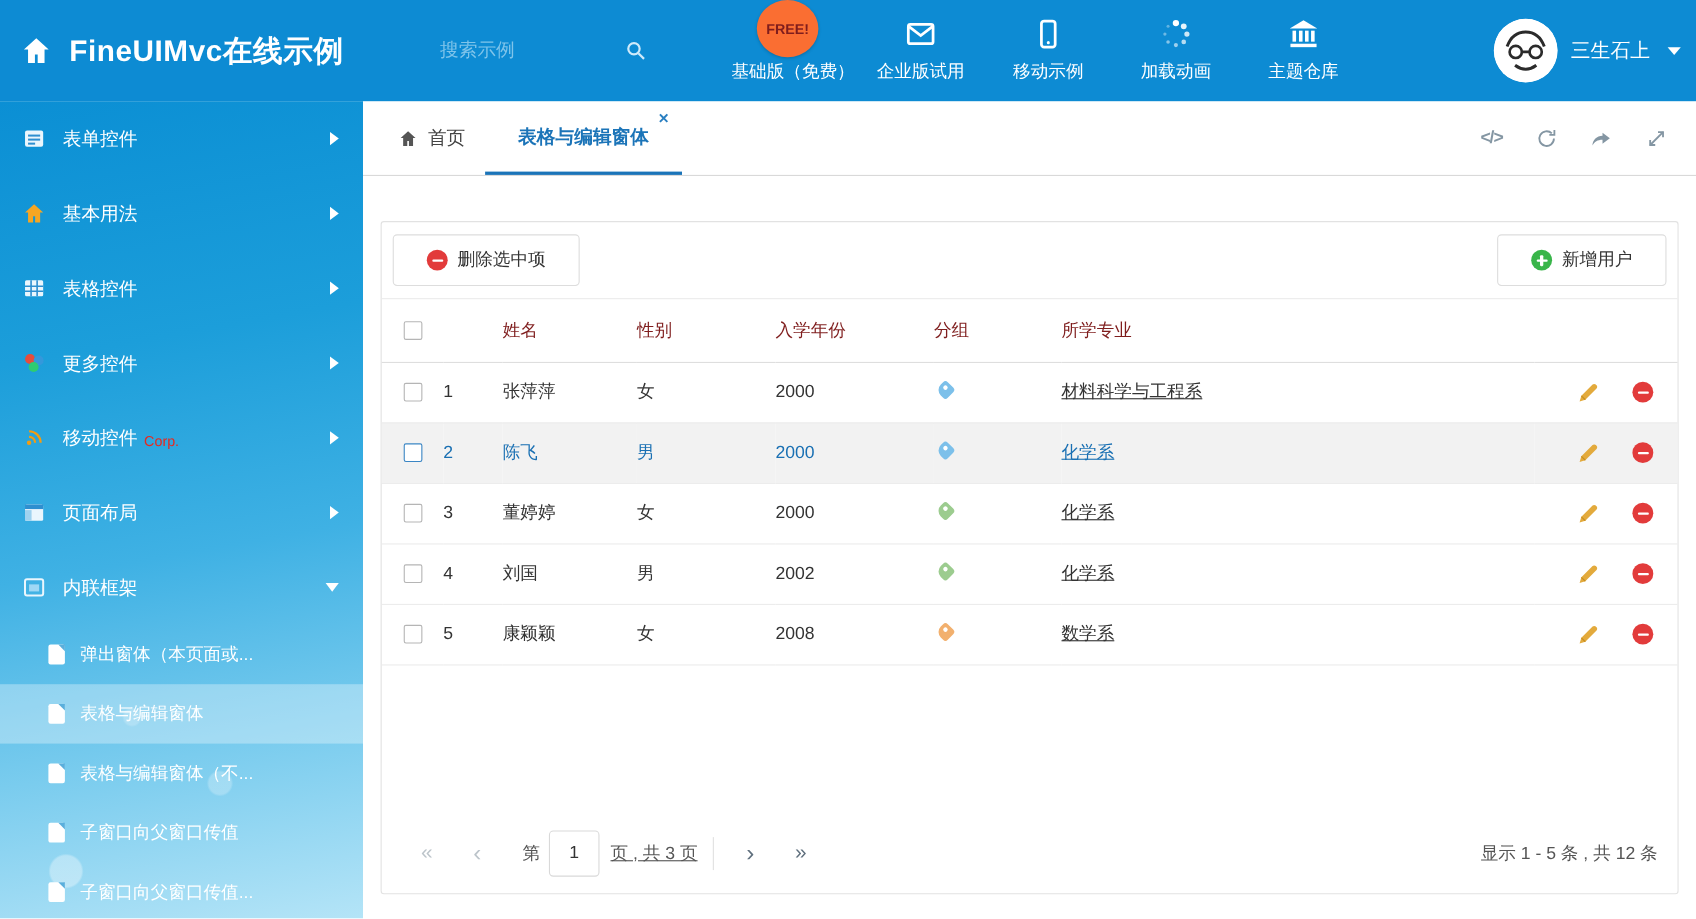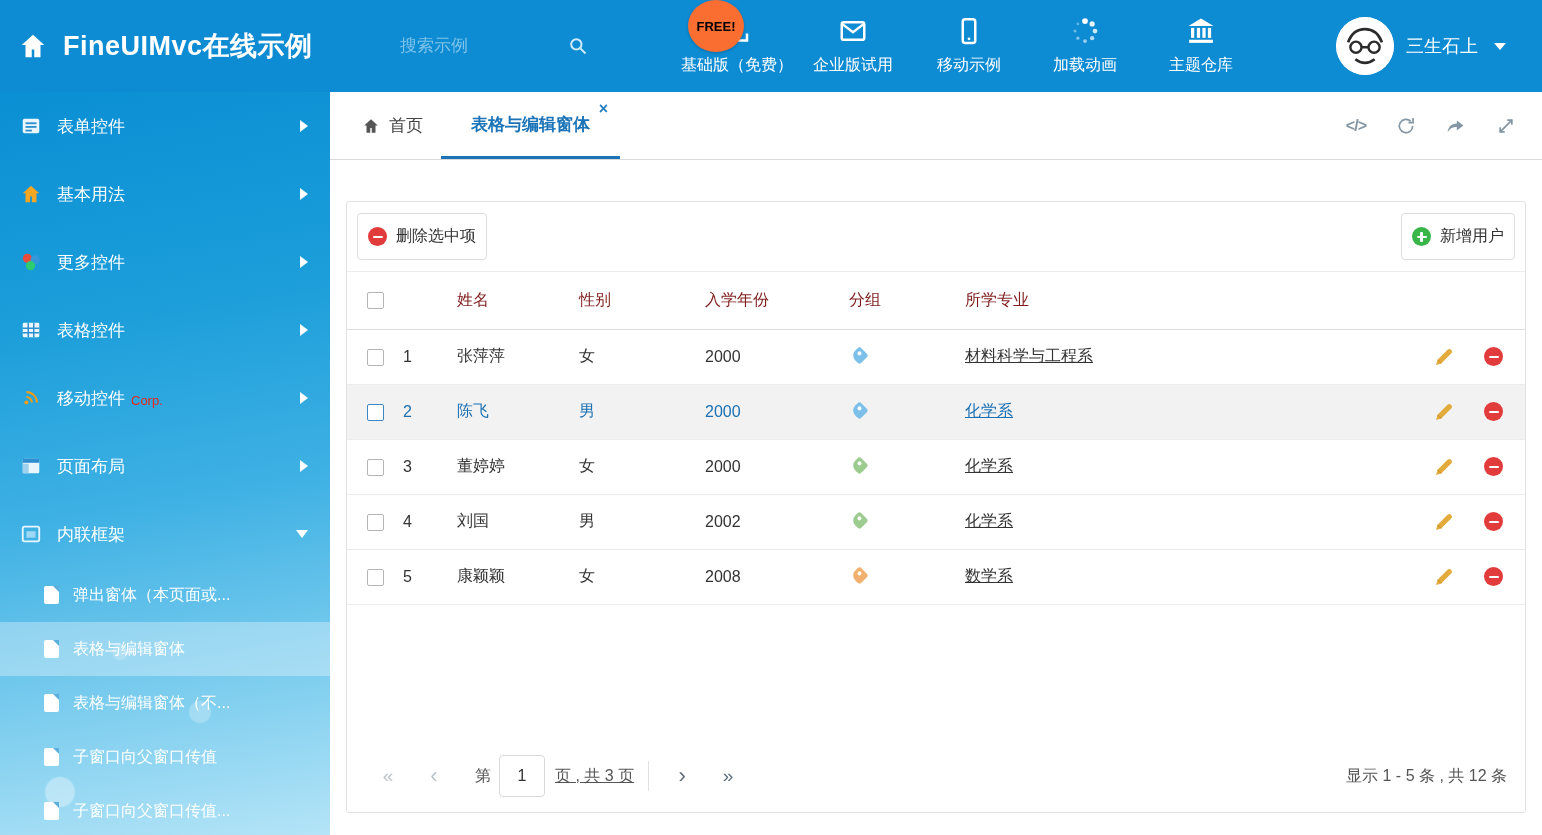--- a/index.html
+++ b/index.html
@@ -8,25 +8,25 @@
 
   
   .header { height: 92px; background: #0d8bd3; display: flex; align-items: center; color: #fff; position: relative; flex: 0 0 92px; }
   .brand { display: flex; align-items: center; gap: 15px; padding-left: 18px; width: 400px; flex: 0 0 auto; }
   .brand svg { width: 30px; height: 30px; }
   .brand-title { font-size: 27px; font-weight: bold; letter-spacing: 0.5px; white-space: nowrap; }
   .top-search { display: flex; align-items: center; width: 225px; flex: 0 0 auto; }
   .top-search input { background: transparent; border: none; outline: none; color: #bfe3f7; font-size: 17px; width: 150px; font-family: inherit; }
   .top-search input::placeholder { color: #7fc4ea; }
   .top-search .mag { width: 20px; height: 20px; color: #cfeafa; margin-left: 18px; }
-  .free-badge { position: absolute; left: 688px; top: 0px; width: 56px; height: 48px; background: #fa6e32; border-radius: 0 0 28px 28px; border-radius: 50%; height: 52px; display: flex; align-items: center; justify-content: center; font-size: 13px; font-weight: bold; color: #000000; box-shadow: 0 1px 3px rgba(0,0,0,.2); z-index: 3; }
-  .nav-items { display: flex; margin-left: 54px; align-items: center; }
+  .free-badge { position: absolute; left: 688px; top: 0px; width: 56px; height: 48px; background: #fa6e32; border-radius: 0 0 28px 28px; border-radius: 50%; height: 52px; display: flex; align-items: center; justify-content: center; font-size: 13px; font-weight: bold; color: #7f1d1d; box-shadow: 0 1px 3px rgba(0,0,0,.2); z-index: 3; }
+  .nav-items { display: flex; margin-left: 38px; align-items: center; }
   .nav-item { width: 116px; display: flex; flex-direction: column; align-items: center; gap: 9px; font-size: 16px; cursor: pointer; white-space: nowrap; }
   .nav-item svg { width: 30px; height: 30px; }
-  .user-box { margin-left: auto; display: flex; align-items: center; gap: 12px; padding-right: 36px; cursor: pointer; }
+  .user-box { margin-left: auto; display: flex; align-items: center; gap: 12px; padding-right: 14px; cursor: pointer; }
   .avatar { width: 58px; height: 58px; border-radius: 50%; background: #fff; overflow: hidden; flex: 0 0 auto; }
   .user-name { font-size: 18px; }
   .caret-down-white { width: 0; height: 0; border-left: 6px solid transparent; border-right: 6px solid transparent; border-top: 7px solid #fff; display: inline-block; margin-left: 4px; }
 
   
   .layout { flex: 1; display: flex; min-height: 0; }
 
   
   .sidebar { width: 330px; flex: 0 0 330px; color: #fff; overflow: hidden;
     background:
@@ -64,21 +64,21 @@
   .search-box { flex: 0 0 578px; height: 48px; border: 1px solid #d9d9d9; border-radius: 4px; display: flex; align-items: center; padding: 0 14px; }
   .search-box input { flex: 1; border: none; outline: none; font-size: 17px; color: #444; font-family: inherit; }
   .search-box input::placeholder { color: #9a9a9a; }
   .search-box .mag { width: 20px; height: 20px; color: #555; }
   .dropdown { flex: 1; height: 48px; border: 1px solid #d9d9d9; border-radius: 4px; display: flex; align-items: center; padding: 0 16px; font-size: 17px; color: #444; cursor: pointer; }
   .caret-down-gray { margin-left: auto; width: 0; height: 0; border-left: 7px solid transparent; border-right: 7px solid transparent; border-top: 8px solid #8a8a8a; }
 
   
   .panel { flex: 1; margin: 2px 16px 22px 16px; border: 1px solid #e2e2e2; border-radius: 3px; display: flex; flex-direction: column; min-height: 0; }
   .toolbar { display: flex; align-items: center; padding: 11px 10px; border-bottom: 1px solid #ececec; }
-  .btn { display: inline-flex; align-items: center; gap: 9px; height: 47px; padding: 0 10px; border: 1px solid #ddd; border-radius: 4px; background: #fff; font-size: 16px; color: #333; cursor: pointer; font-family: inherit; }
+  .btn { display: inline-flex; align-items: center; gap: 9px; height: 47px; padding: 0 30px; border: 1px solid #ddd; border-radius: 4px; background: #fff; font-size: 16px; color: #333; cursor: pointer; font-family: inherit; }
   .btn.add { margin-left: auto; }
   .ico-circle { width: 19px; height: 19px; border-radius: 50%; position: relative; display: inline-block; flex: 0 0 auto; }
   .ico-circle.red { background: #e23b3b; }
   .ico-circle.green { background: #39b54a; }
   .ico-circle::before { content: ""; position: absolute; left: 4.5px; top: 8.5px; width: 10px; height: 2.4px; background: #fff; border-radius: 1px; }
   .ico-circle.green::after { content: ""; position: absolute; left: 8.3px; top: 4.7px; width: 2.4px; height: 10px; background: #fff; border-radius: 1px; }
 
   
   table { width: 100%; border-collapse: collapse; font-size: 16px; color: #333; }
   th { font-weight: normal; text-align: left; height: 57px; border-bottom: 1px solid #dedede; color: #7f1d1d; }
@@ -212,33 +212,33 @@
     </div>
     <div class="side-item">
       <span class="s-icon"><svg viewBox="0 0 24 24">
             <path d="M12 3l9 8.2h-3V21h-5v-6.2h-2V21H6v-9.8H3z" fill="#f5a623"></path>
           </svg></span>
       <span>基本用法</span>
       <span class="arrow-right"></span>
     </div>
     <div class="side-item">
       <span class="s-icon"><svg viewBox="0 0 24 24">
+            <rect x="3" y="4" width="18" height="16" rx="1.5" fill="#eaf6fd"></rect>
+            <path d="M3 10h18M3 15h18M9 4v16M15 4v16" stroke="#2e8fd0" stroke-width="1.6"></path>
+          </svg></span>
+      <span>表格控件</span>
+      <span class="arrow-right"></span>
+    </div>
+    <div class="side-item">
+      <span class="s-icon"><svg viewBox="0 0 24 24">
             <circle cx="8" cy="8" r="5" fill="#e74c3c"></circle>
             <circle cx="16.5" cy="9.5" r="5" fill="#3498db"></circle>
             <circle cx="11.5" cy="16" r="5" fill="#2ecc71"></circle>
           </svg></span>
       <span>更多控件</span>
-      <span class="arrow-right"></span>
-    </div>
-    <div class="side-item">
-      <span class="s-icon"><svg viewBox="0 0 24 24">
-            <rect x="3" y="4" width="18" height="16" rx="1.5" fill="#eaf6fd"></rect>
-            <path d="M3 10h18M3 15h18M9 4v16M15 4v16" stroke="#2e8fd0" stroke-width="1.6"></path>
-          </svg></span>
-      <span>表格控件</span>
       <span class="arrow-right"></span>
     </div>
     <div class="side-item">
       <span class="s-icon"><svg viewBox="0 0 24 24" fill="none" stroke="#f39c12" stroke-width="2.2">
             <circle cx="7" cy="17" r="2.2" fill="#f39c12" stroke="none"></circle>
             <path d="M7 11a6 6 0 0 1 6 6"></path>
             <path d="M7 5.5A11.5 11.5 0 0 1 18.5 17"></path>
           </svg></span>
       <span>移动控件</span>
       <span class="corp-badge">Corp.</span>

